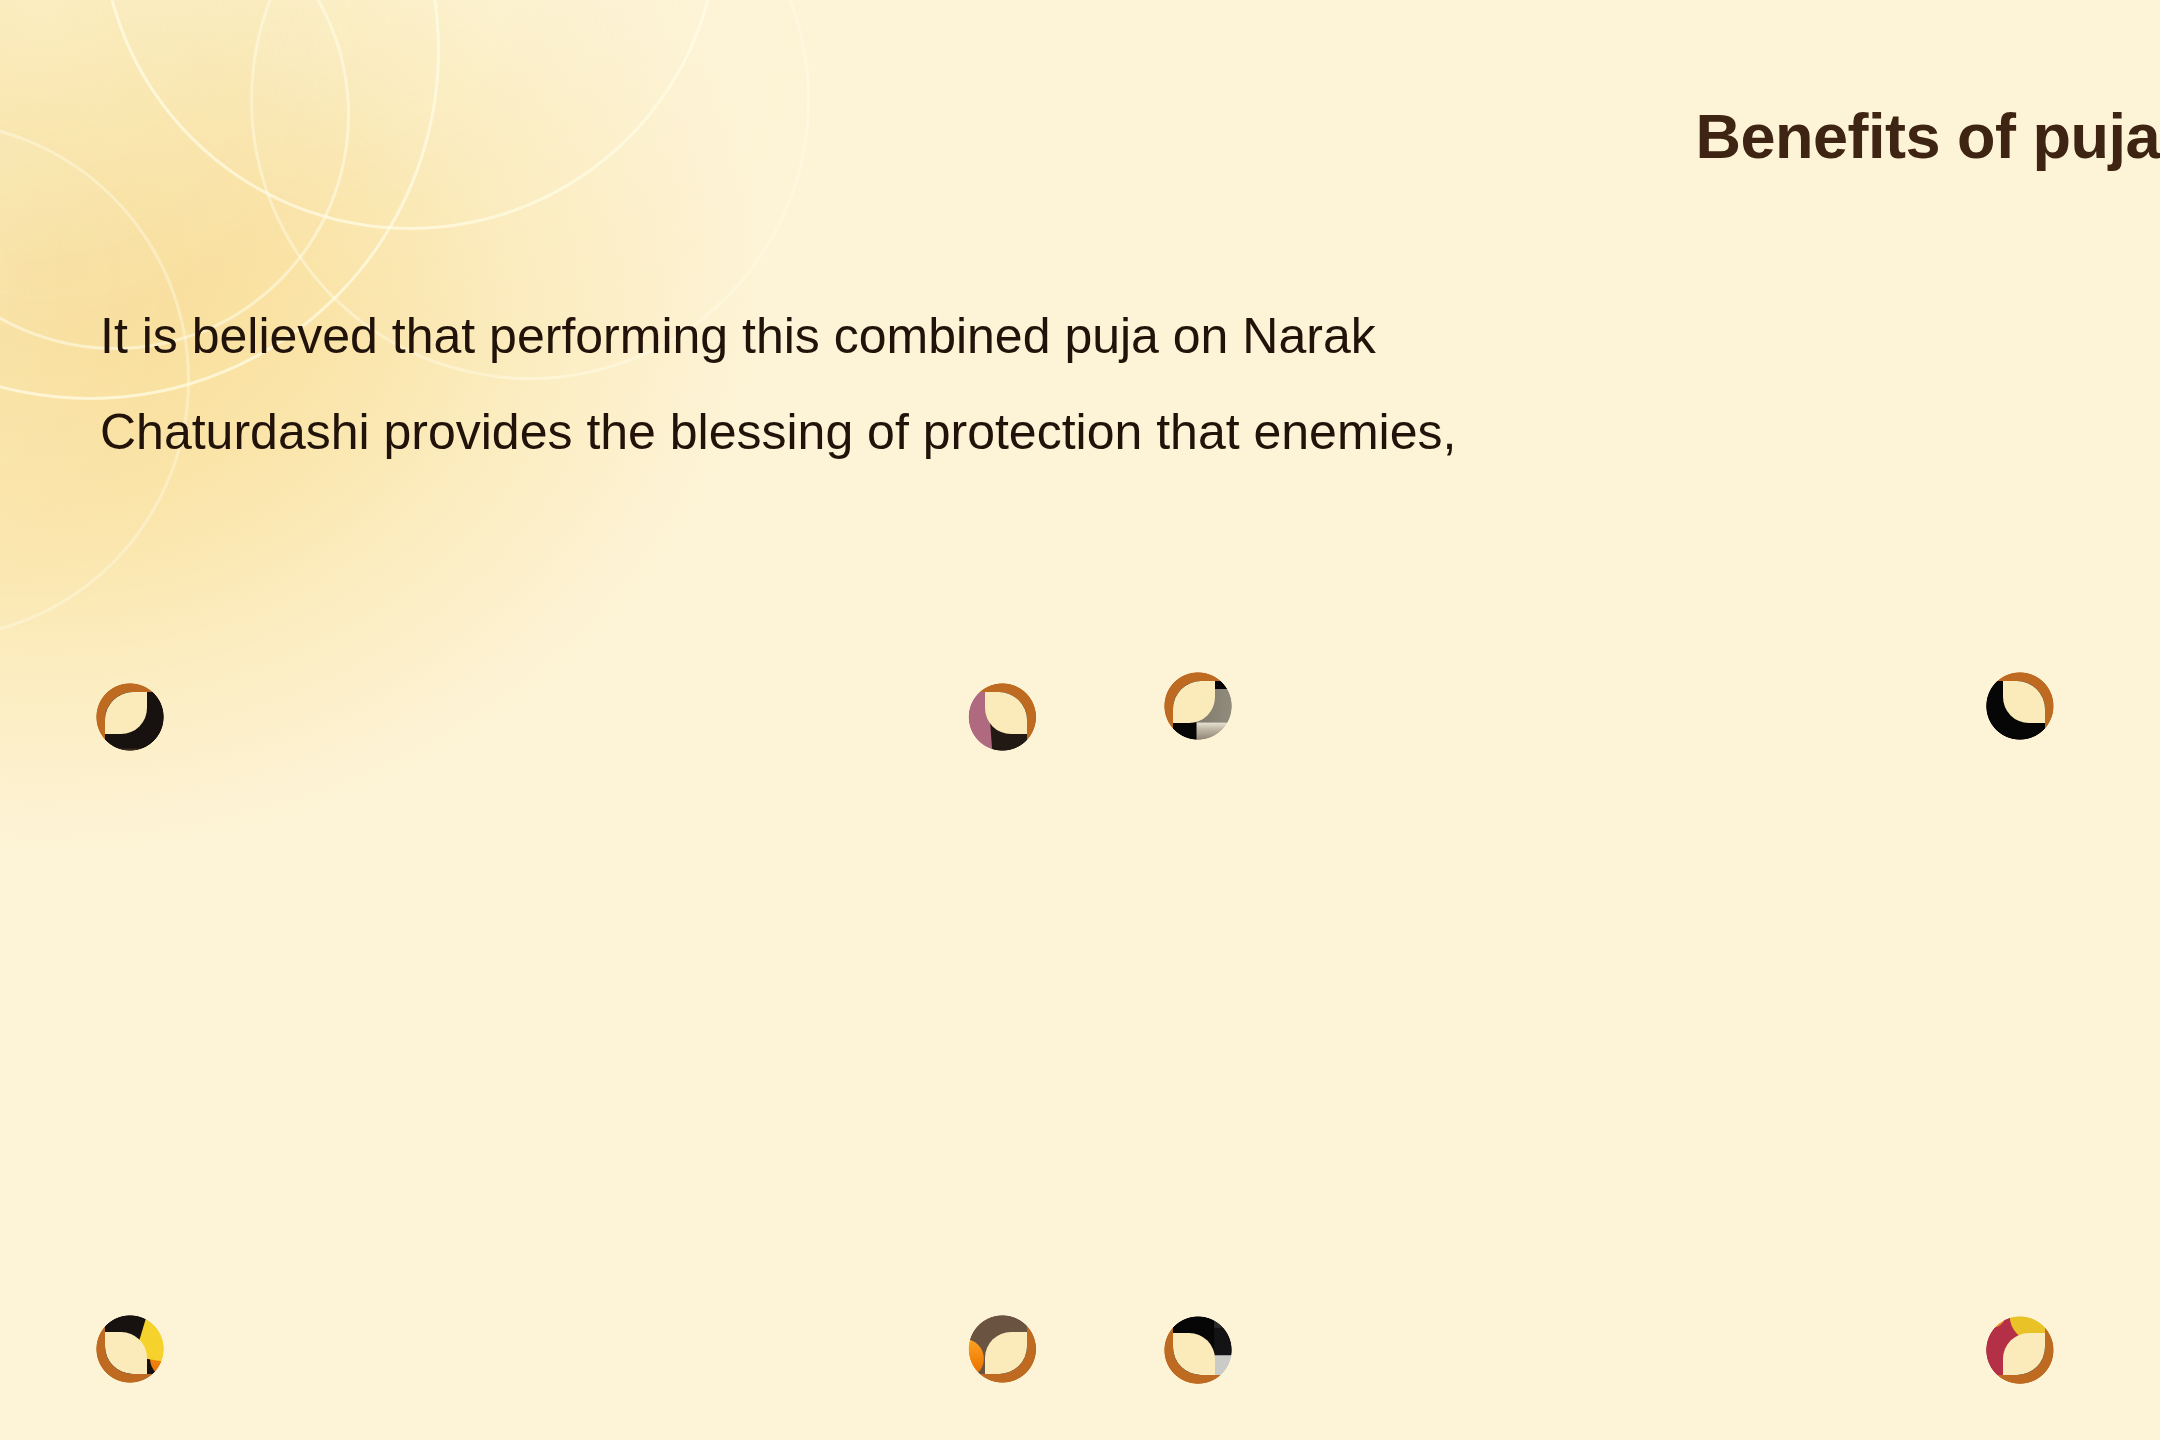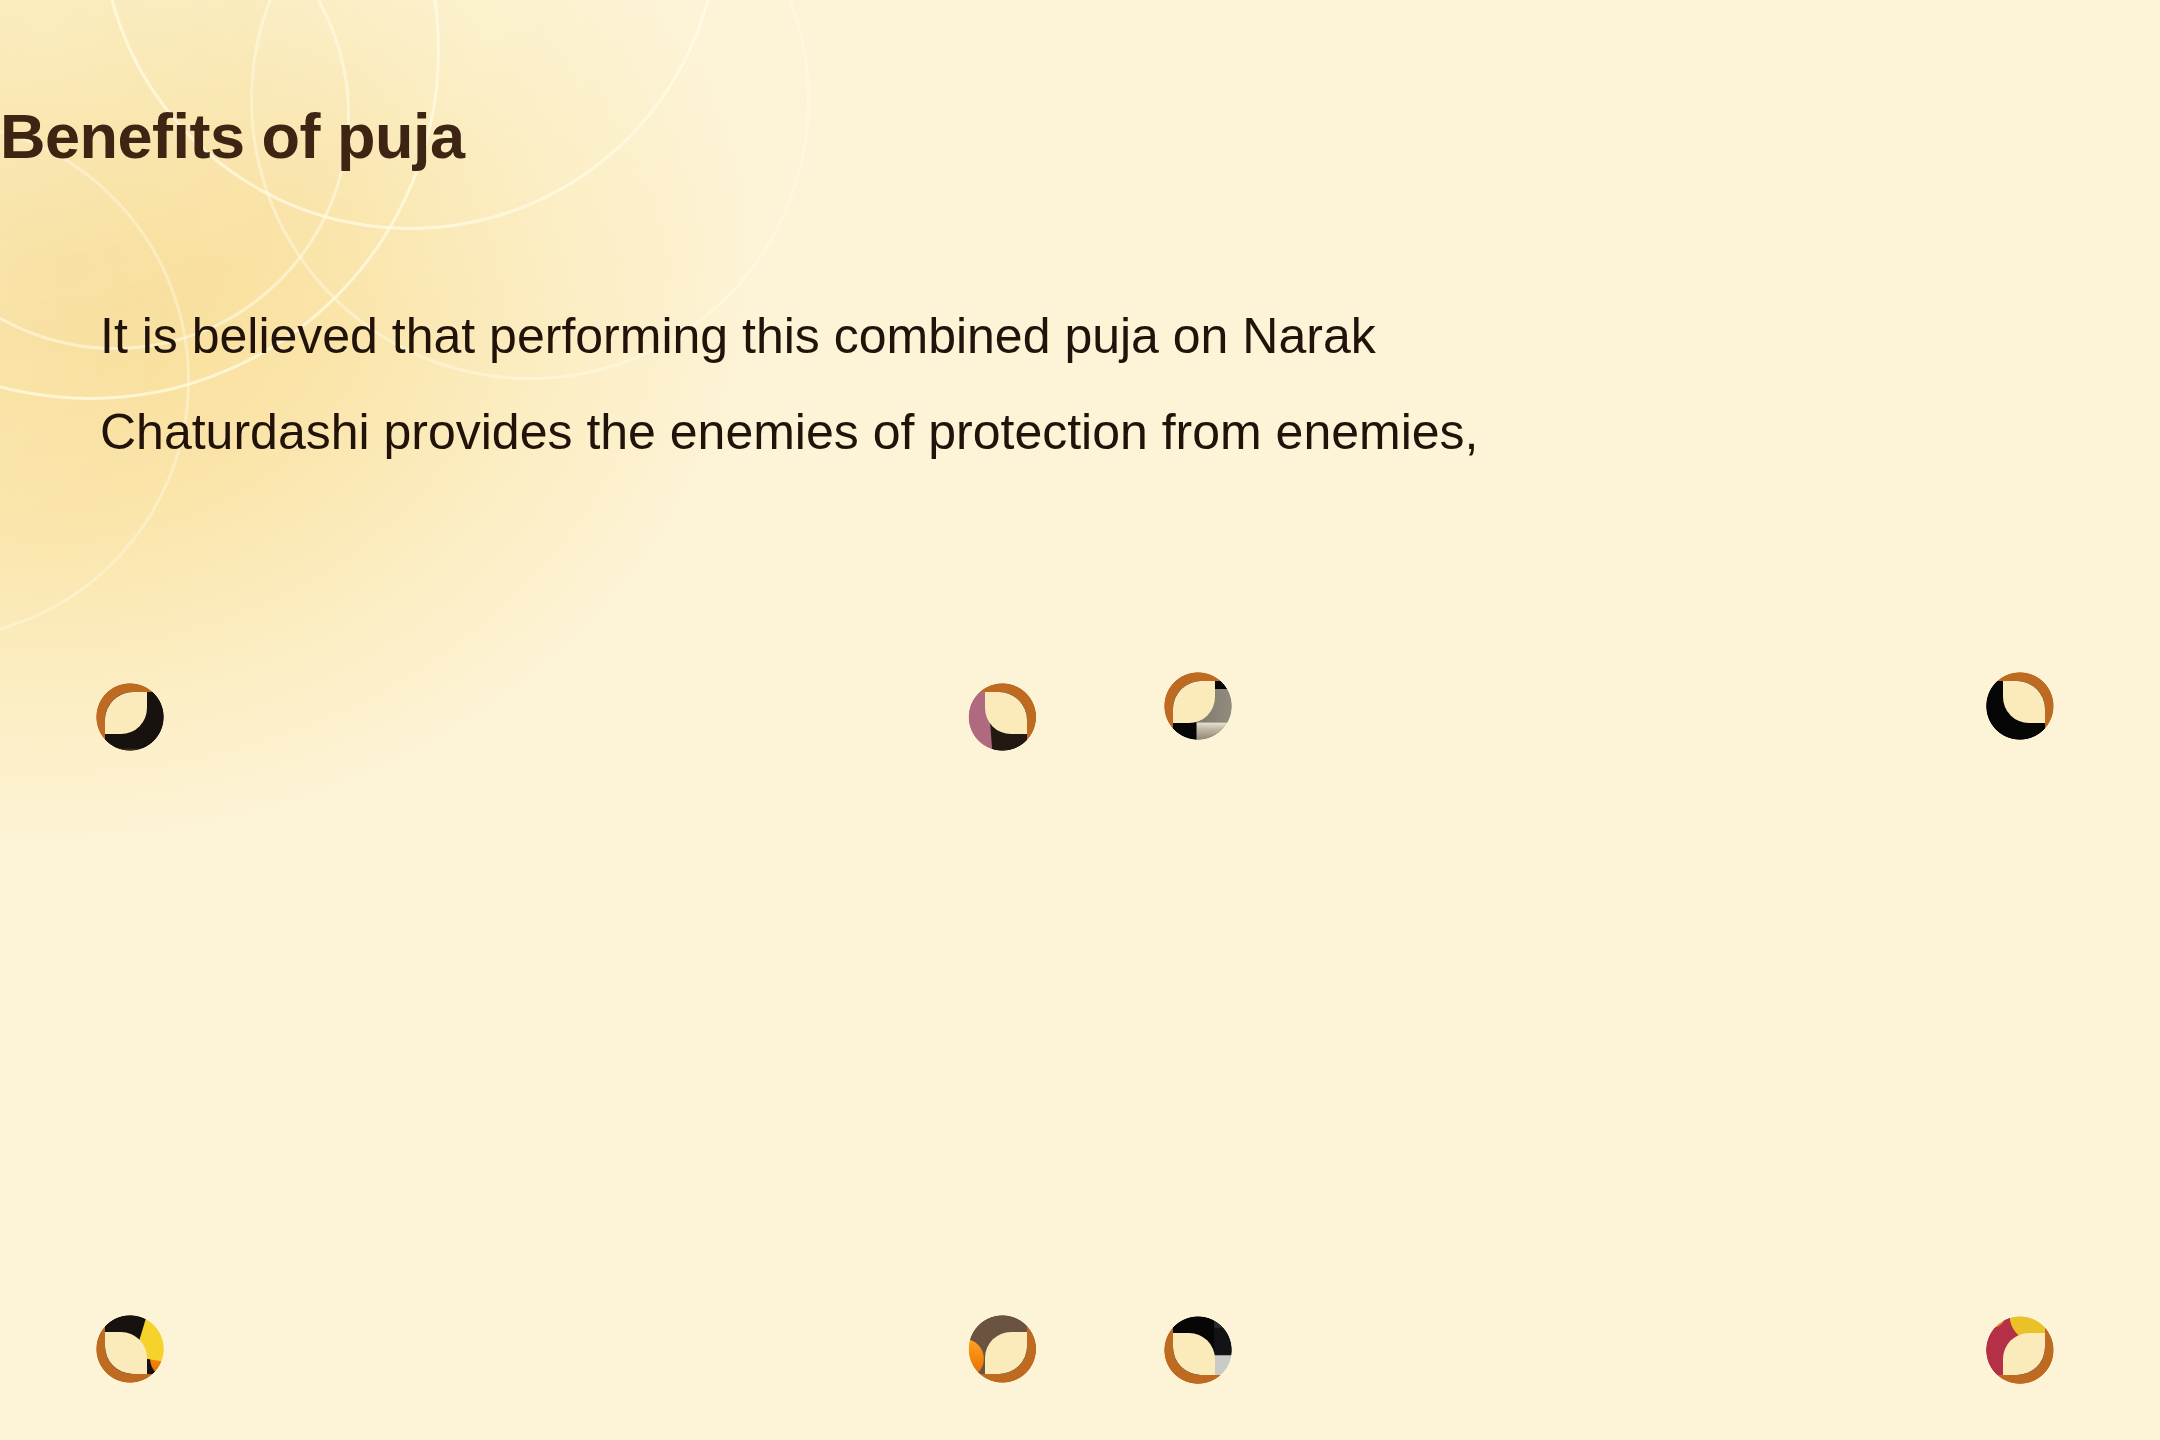--- a/index.html
+++ b/index.html
@@ -27,21 +27,21 @@
   .deco-ring.r1{ left:-260px; top:-300px;  width:700px;  height:700px; }
   .deco-ring.r2{ left:100px;  top:-390px;  width:620px;  height:620px; }
   .deco-ring.r3{ left:-120px; top:-120px;  width:470px;  height:470px; border-color:rgba(255,253,233,.55);}
   .deco-ring.r4{ left:250px;  top:-180px;  width:560px;  height:560px; border-color:rgba(255,253,233,.45);}
   .deco-ring.r5{ left:-330px; top:120px;   width:520px;  height:520px; border-color:rgba(255,253,233,.40);}
 
   
   #content{ position:absolute; inset:0; }
   #page-title{
     position:absolute; top:100px; left:0; width:100%;
-    text-align:left;
+    text-align:right;
     font-size:63px; font-weight:700; letter-spacing:-.5px;
     color:#3E2412;
   }
   #body-copy{
     position:absolute; top:288px; left:50%; transform:translateX(-50%);
     width:1960px; text-align:left;
     font-size:50px; line-height:96px; font-weight:500; color:#211309;
   }
 
   
@@ -87,21 +87,21 @@
   <span class="deco-ring r4"></span>
   <span class="deco-ring r5"></span>
 </div>
 
 <div id="content">
 
   <h1 id="page-title">Benefits of puja</h1>
 
   <div id="body-copy">
     <div>It is believed that performing this combined puja on Narak</div>
-    <div>Chaturdashi provides the enemies of protection from enemies,</div>
+    <div>Chaturdashi provides the blessing of protection that enemies,</div>
   </div>
 
   <div id="photo-left" class="photo-frame">
     <div class="photo-clip">
       <svg class="photo-svg" viewBox="0 0 940 700" preserveAspectRatio="xMidYMid slice">
         <defs>
           <linearGradient id="Lbg" x1="0" y1="0" x2="0" y2="1">
             <stop offset="0" stop-color="#241a14"></stop>
               <stop offset="1" stop-color="#140f0c"></stop>
           </linearGradient>

